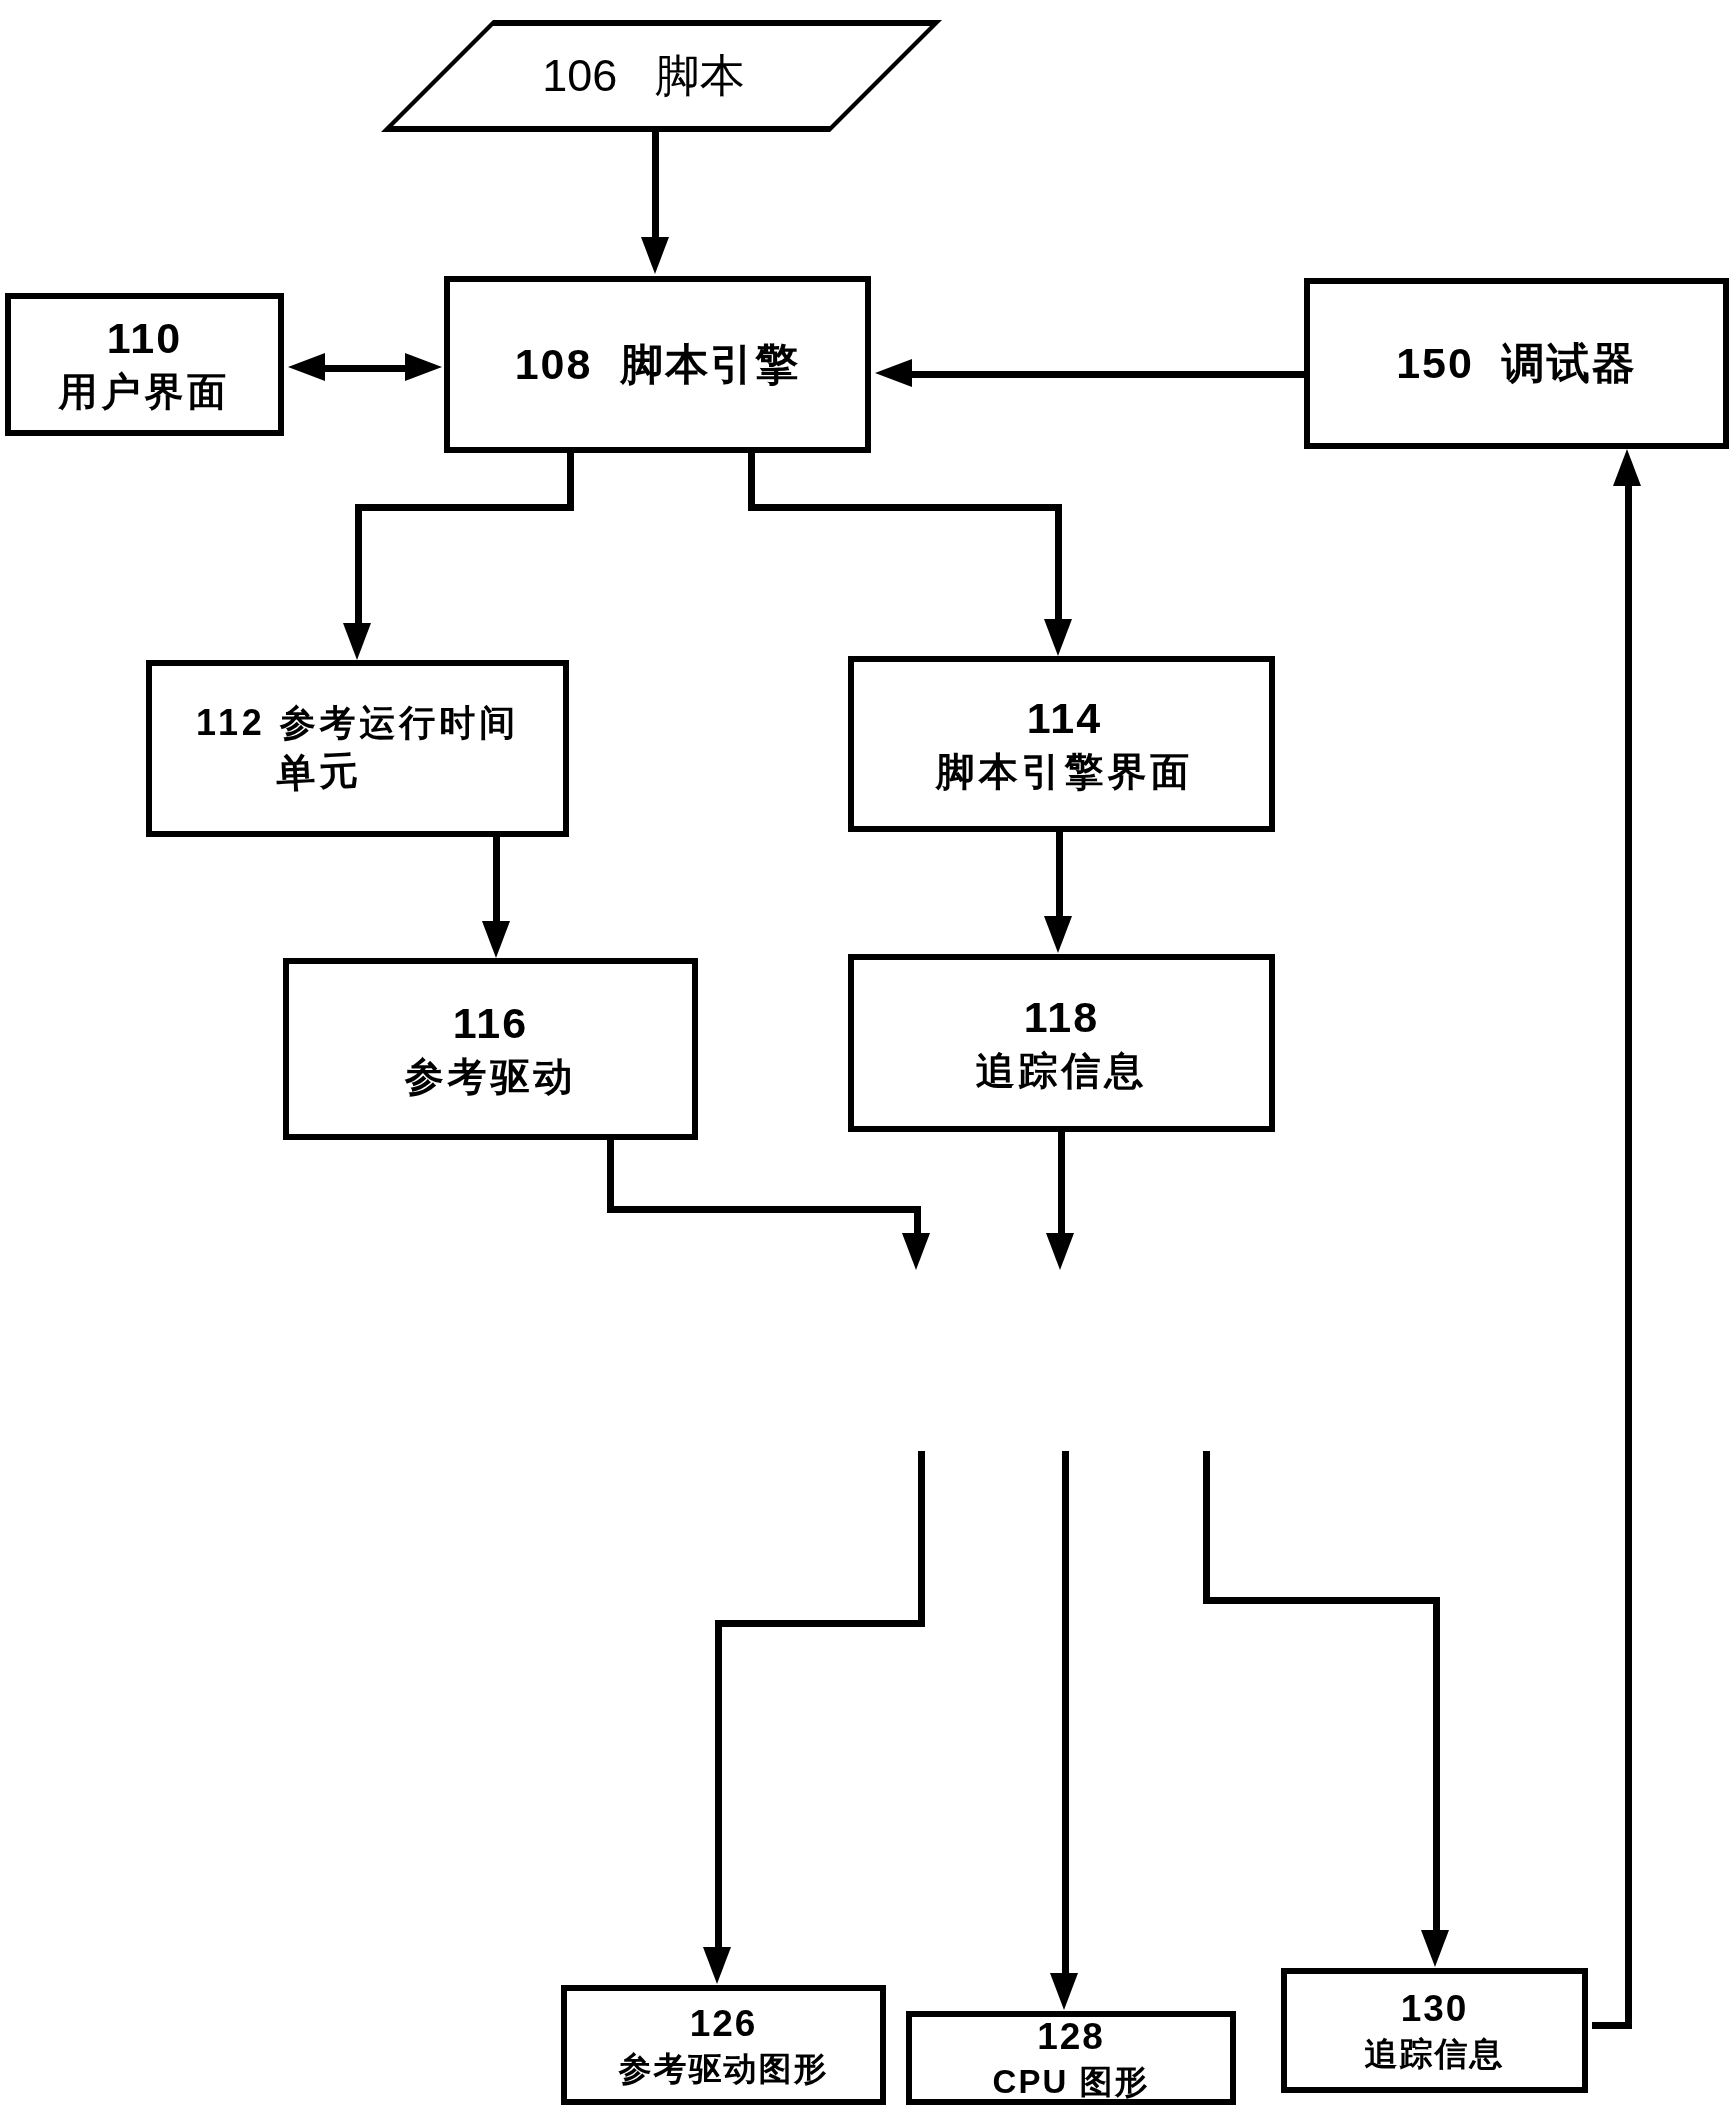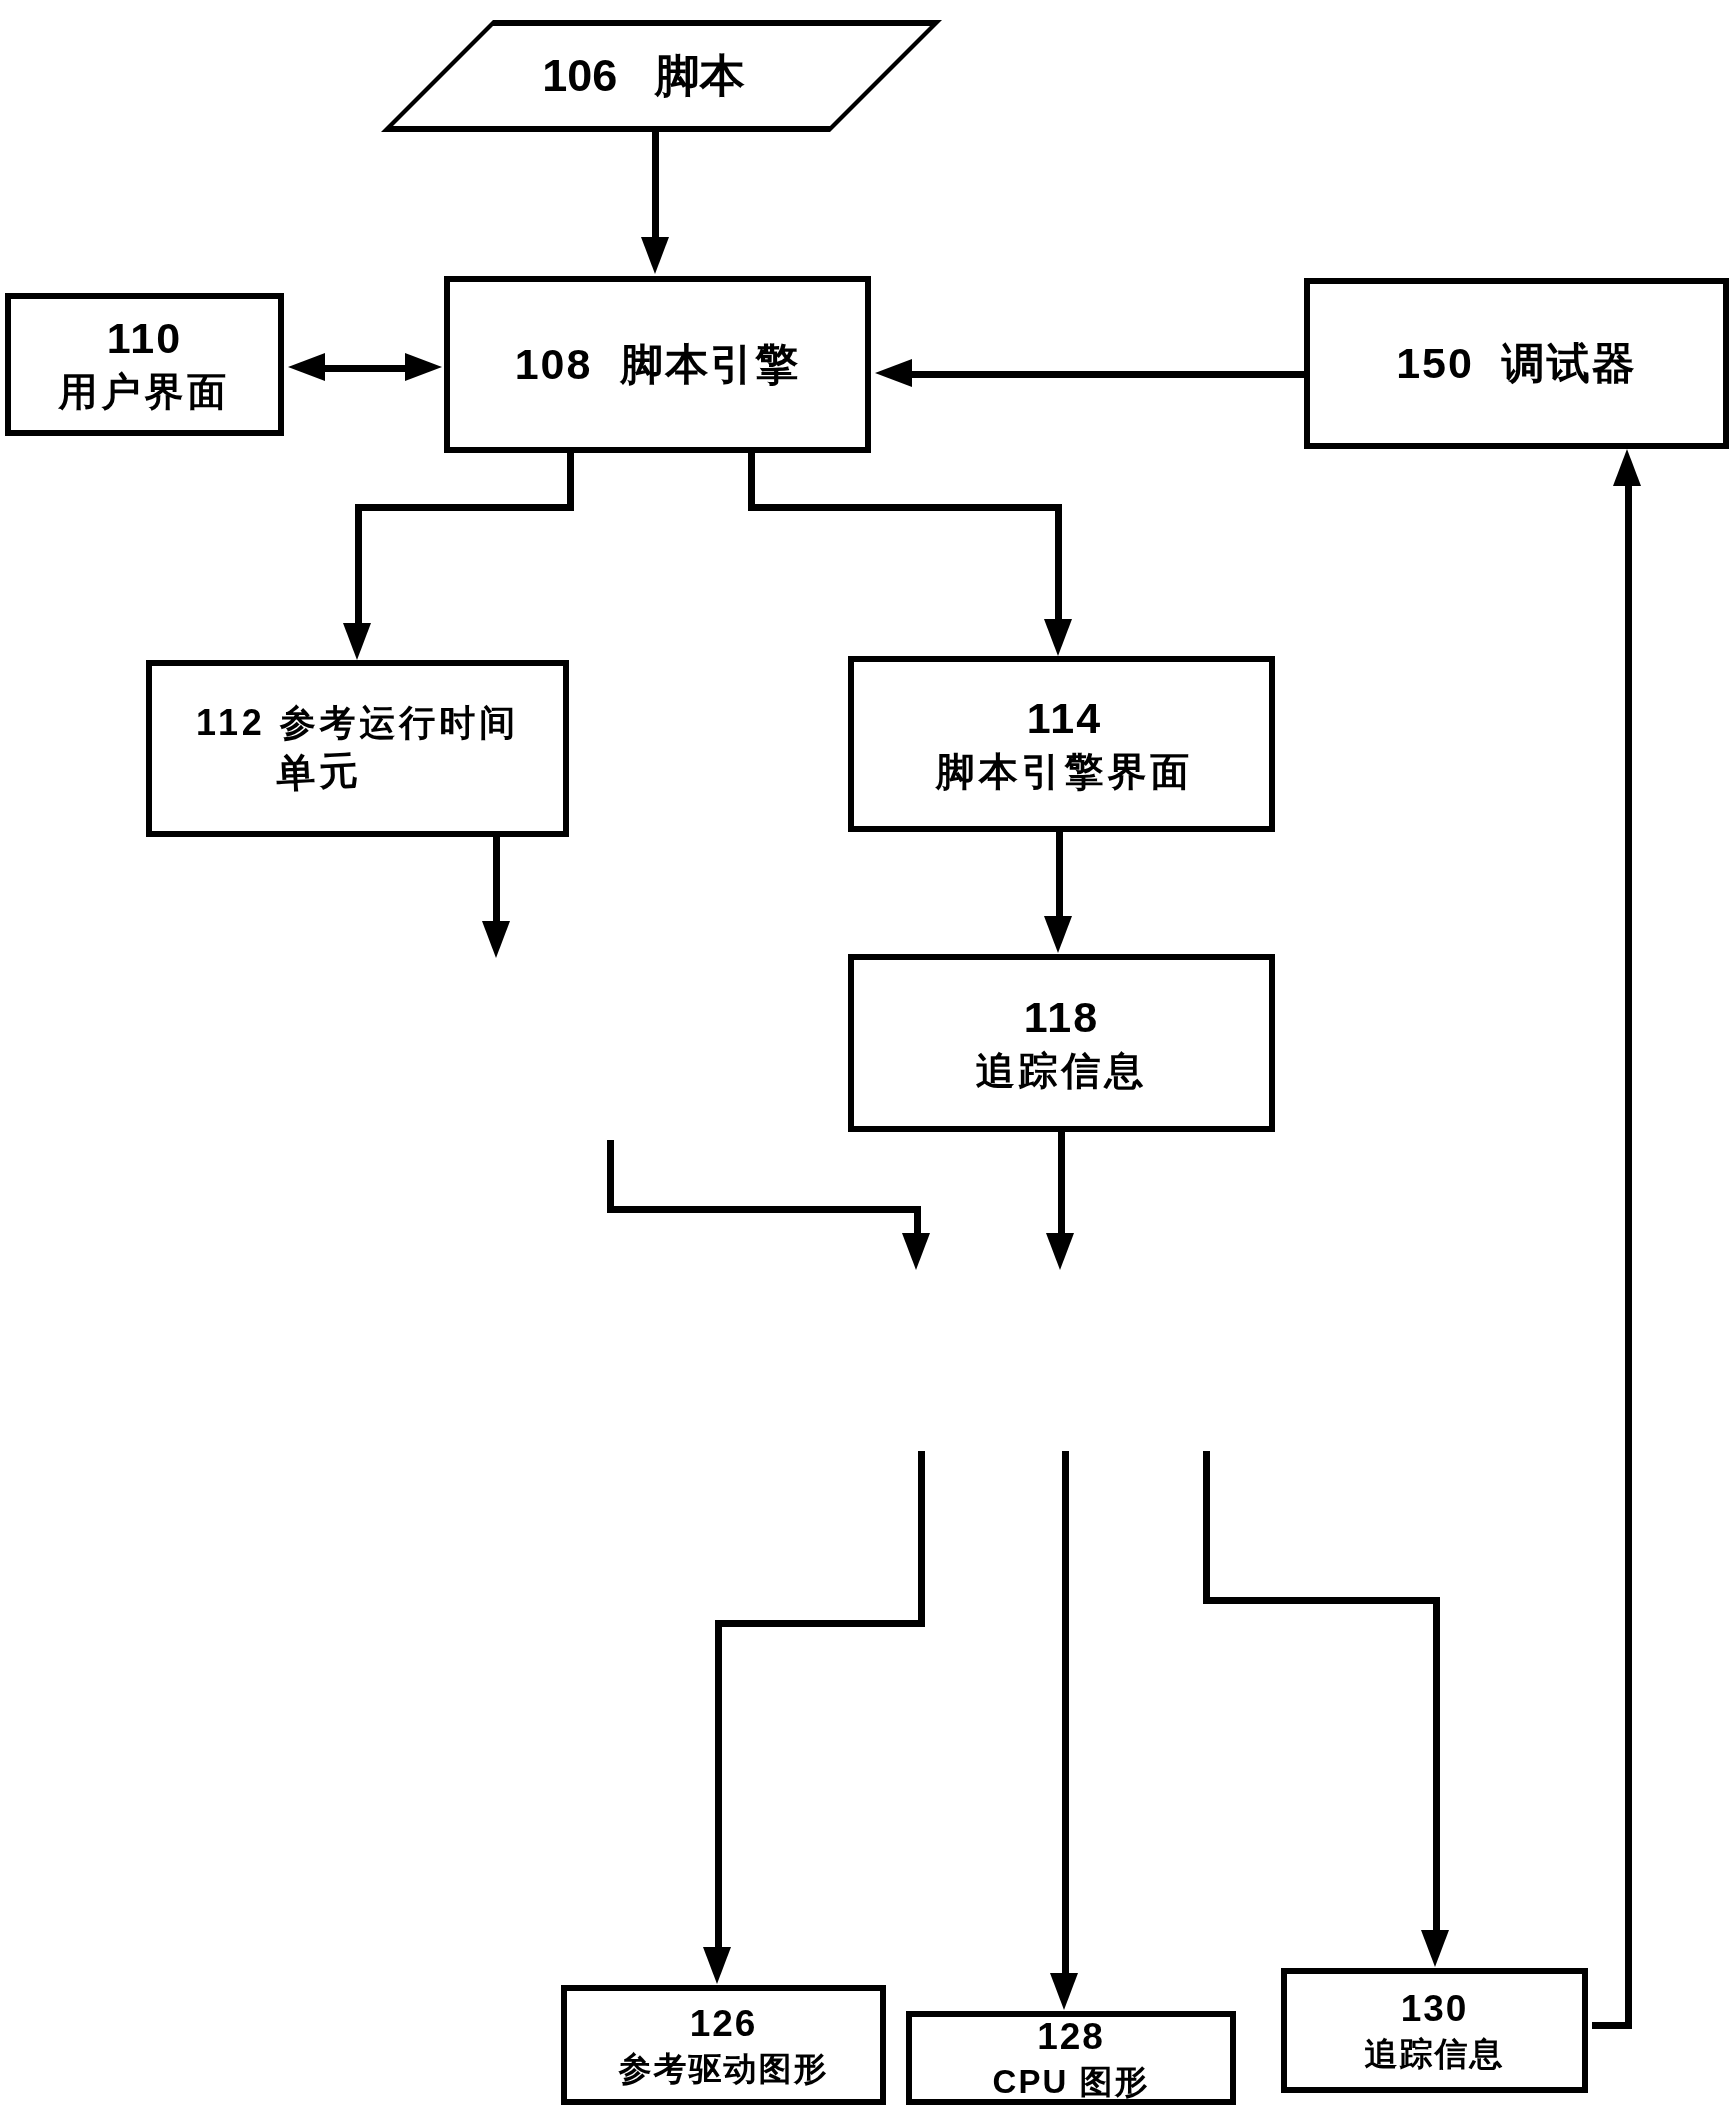--- a/index.html
+++ b/index.html
@@ -22,21 +22,21 @@
     transform:translateX(-39px) rotate(-3deg);
   }
   .para{
     position:absolute;left:493px;top:19.5px;width:449px;height:112px;
     border:6.8px solid #000;background:#fff;
     transform:skewX(-45deg);transform-origin:top left;
   }
   .para-label{
     position:absolute;left:419px;top:34px;width:449px;height:83px;
     display:flex;align-items:center;justify-content:center;
-    font-size:45px;font-weight:bold;white-space:pre;
+    font-size:45px;font-weight:normal;white-space:pre;
   }
   .vline,.hline{position:absolute;background:#000;}
   .arr{position:absolute;width:0;height:0;}
   .arr.down{border-left:14.6px solid transparent;border-right:14.6px solid transparent;border-top:37px solid #000;}
   .arr.up{border-left:14.6px solid transparent;border-right:14.6px solid transparent;border-bottom:37px solid #000;}
   .arr.left{border-top:14.6px solid transparent;border-bottom:14.6px solid transparent;border-right:37px solid #000;}
   .arr.right{border-top:14.6px solid transparent;border-bottom:14.6px solid transparent;border-left:37px solid #000;}
 </style>
 </head>
 <body>
@@ -88,20 +88,24 @@
     <div class="l1">114</div>
     <div class="l2">脚本引擎界面</div>
   </div>
 
   <div class="vline" style="left:493px;top:837px;width:6.8px;height:88px;"></div>
   <div class="arr down" style="left:482px;top:921px;"></div>
 
   <div class="vline" style="left:1056px;top:832px;width:6.8px;height:88px;"></div>
   <div class="arr down" style="left:1044px;top:916px;"></div>
 
+  <div class="box" style="left:283px;top:958px;width:415px;height:182px;">
+    <div class="l1">116</div>
+    <div class="l2">参考驱动</div>
+  </div>
 
   <div class="box" style="left:848px;top:954px;width:427px;height:178px;">
     <div class="l1">118</div>
     <div class="l2">追踪信息</div>
   </div>
 
   <div class="vline" style="left:607px;top:1140px;width:6.8px;height:73px;"></div>
   <div class="hline" style="left:607px;top:1206px;width:314px;height:6.8px;"></div>
   <div class="vline" style="left:914px;top:1206px;width:6.8px;height:29px;"></div>
   <div class="arr down" style="left:902px;top:1233px;"></div>

